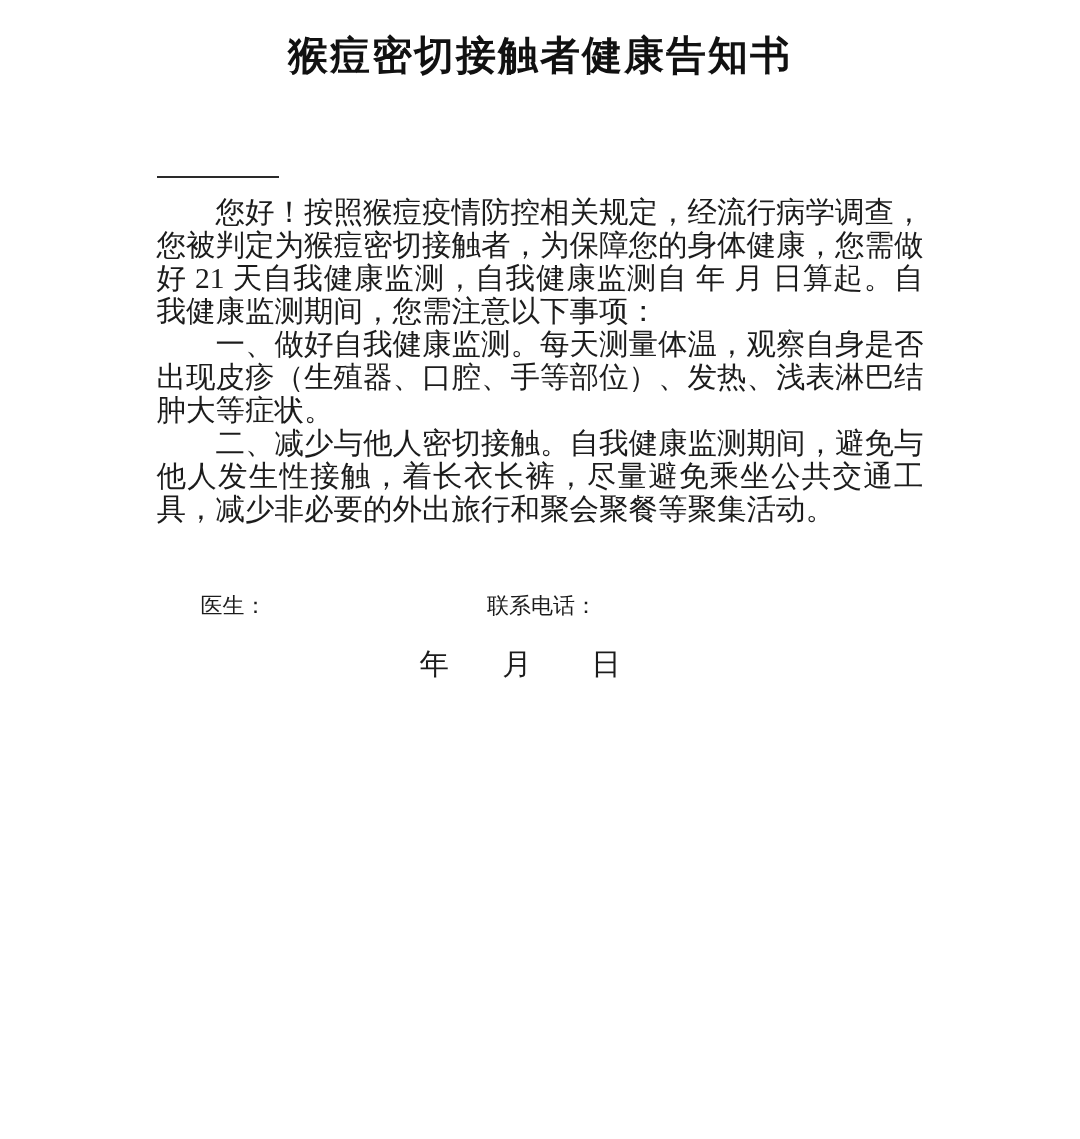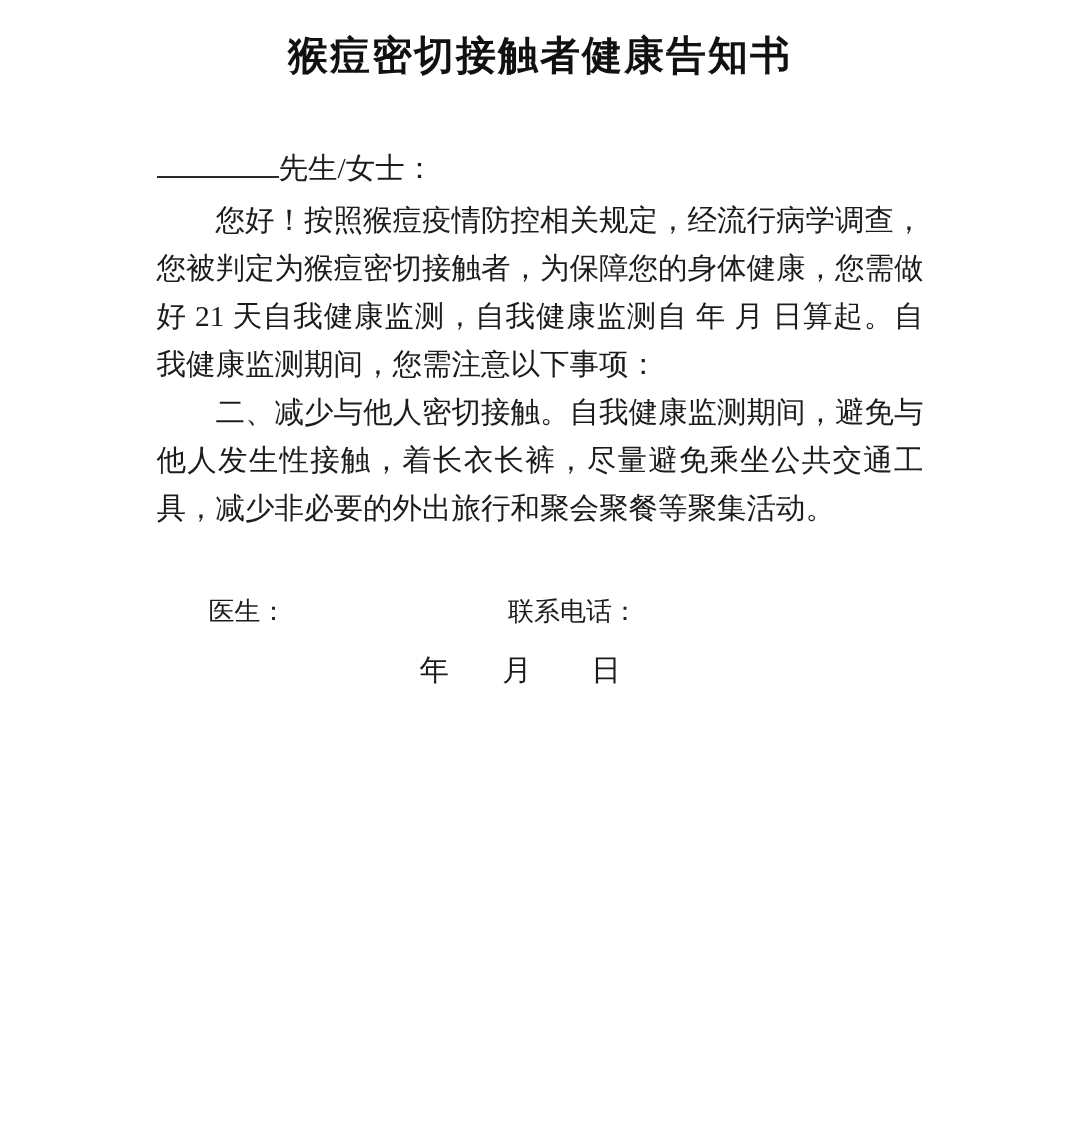--- a/index.html
+++ b/index.html
@@ -38,30 +38,30 @@
   }
   .name-blank {
     display: inline-block;
     width: 122px;
     height: 12px;
     border-bottom: 2px solid #2a2a2a;
   }
   .para {
     margin: 0;
     font-size: 29.5px;
-    line-height: 48px;
+    line-height: 33px;
     text-align: justify;
     text-justify: inter-ideograph;
     text-indent: 2em;
     word-break: break-all;
   }
   .signature-row {
     margin-top: 53px;
     padding-left: 2em;
-    font-size: 26px;
+    font-size: 22px;
     line-height: 53.5px;
     white-space: nowrap;
   }
   .phone-label {
     margin-left: 215px;
   }
   .date-row {
     margin-top: 6px;
     font-size: 29.5px;
     line-height: 53.5px;
@@ -73,25 +73,26 @@
   .date-day   { margin-left: 52px; }
 </style>
 </head>
 <body>
 
 <div class="page">
 
   <h1 class="doc-title">猴痘密切接触者健康告知书</h1>
 
   <div class="salutation">
-    <span class="name-blank"></span><span>先生/女士：</span>
+    <span class="name-blank"></span>
   </div>
 
   <p class="para">您好！按照猴痘疫情防控相关规定，经流行病学调查，您被判定为猴痘密切接触者，为保障您的身体健康，您需做好 21 天自我健康监测，自我健康监测自 年 月 日算起。自我健康监测期间，您需注意以下事项：</p>
 
+  <p class="para">一、做好自我健康监测。每天测量体温，观察自身是否出现皮疹（生殖器、口腔、手等部位）、发热、浅表淋巴结肿大等症状。</p>
 
   <p class="para">二、减少与他人密切接触。自我健康监测期间，避免与他人发生性接触，着长衣长裤，尽量避免乘坐公共交通工具，减少非必要的外出旅行和聚会聚餐等聚集活动。</p>
 
 
 
   <div class="signature-row">
     <span>医生：</span>
     <span class="phone-label">联系电话：</span>
   </div>
 

